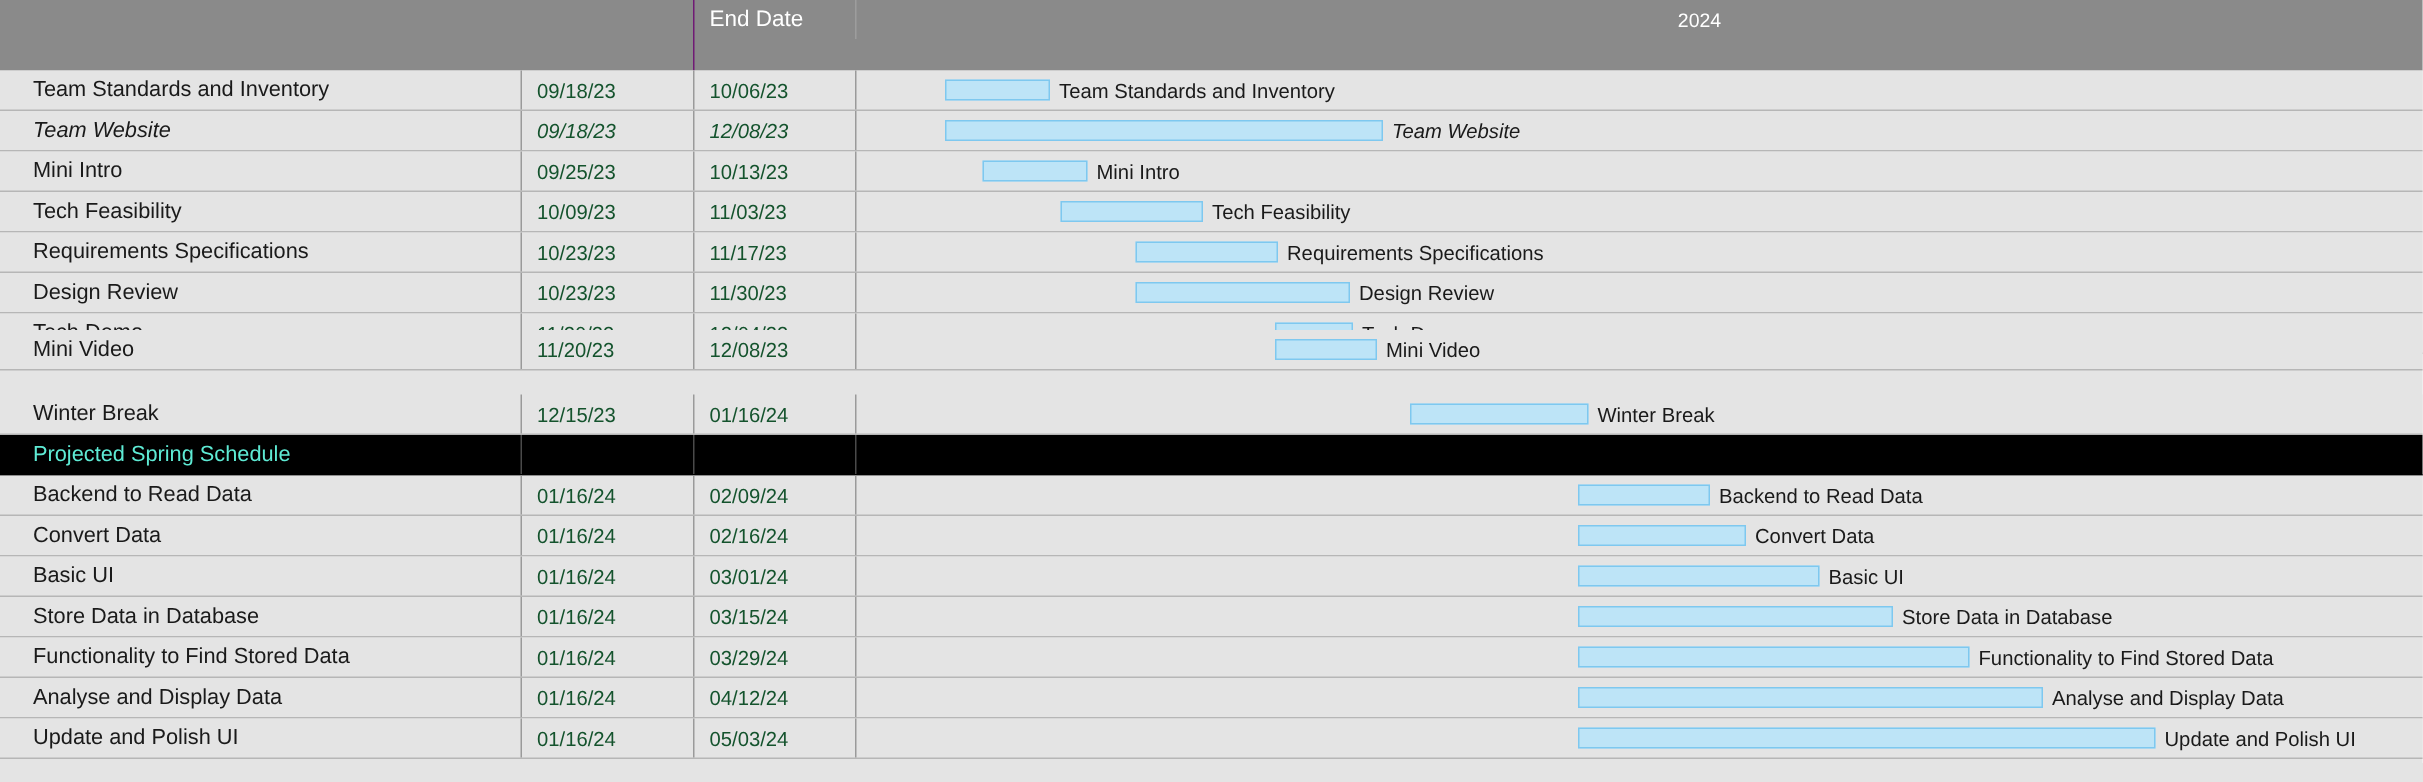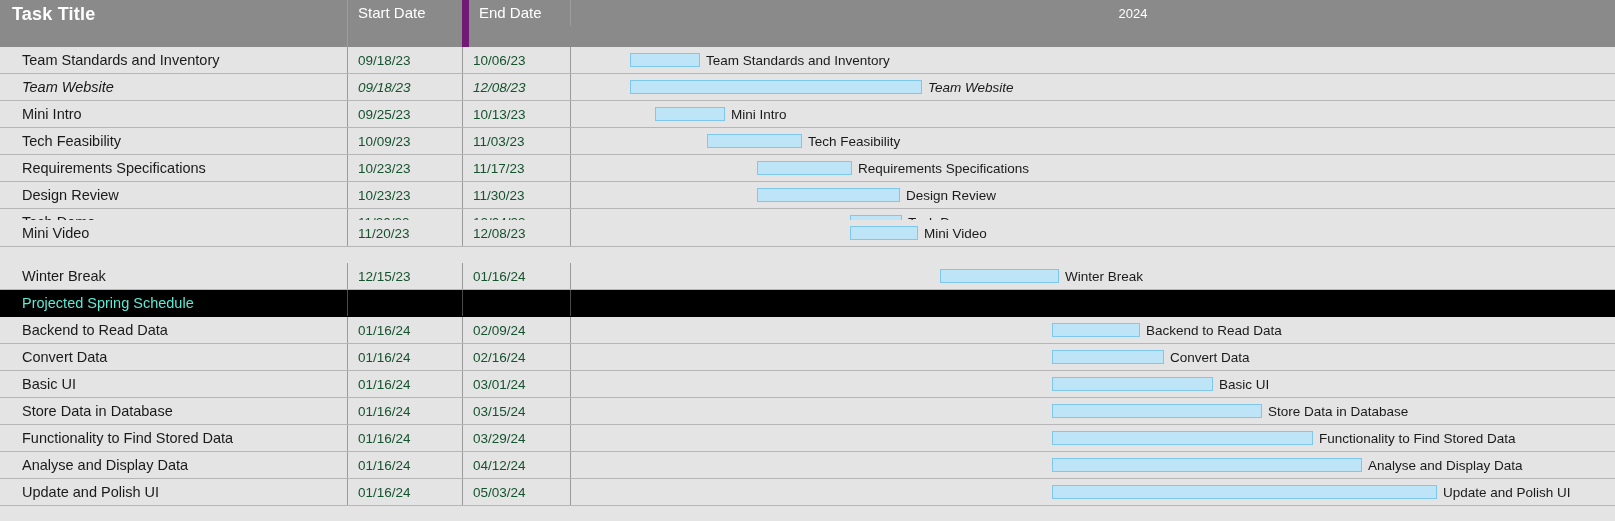--- a/index.html
+++ b/index.html
@@ -54,21 +54,21 @@
     width: 115px;
     padding-left: 10px;
     font-size: 15px;
     border-left: 1px solid #9d9d9d;
   }
   .hdr-end {
     left: 462px;
     width: 108px;
     padding-left: 10px;
     font-size: 15px;
-    border-left: 7px solid #701a75;
+    border-left: 1px solid #701a75;
   }
 
   .hdr-year {
     position: absolute;
     left: 570px;
     top: 0;
     width: 1045px;
     height: 26px;
     border-left: 1px solid #9d9d9d;
     box-sizing: border-box;
@@ -182,22 +182,20 @@
     white-space: nowrap;
     padding-left: 6px;
   }
 </style>
 </head>
 <body>
 
 <div id="gantt">
 
   <div class="header">
-    <div class="hdr-cell hdr-task">Task Title</div>
-    <div class="hdr-cell hdr-start">Start Date</div>
     <div class="hdr-cell hdr-end">End Date</div>
     <div class="hdr-year">
         <span>2024</span>
       </div>
   </div>
 
   <div class="rows" id="rows">
       <div class="row" style="top: 0px;">
         <div class="cell-task">Team Standards and Inventory</div>
         <div class="cell-start">09/18/23</div>

